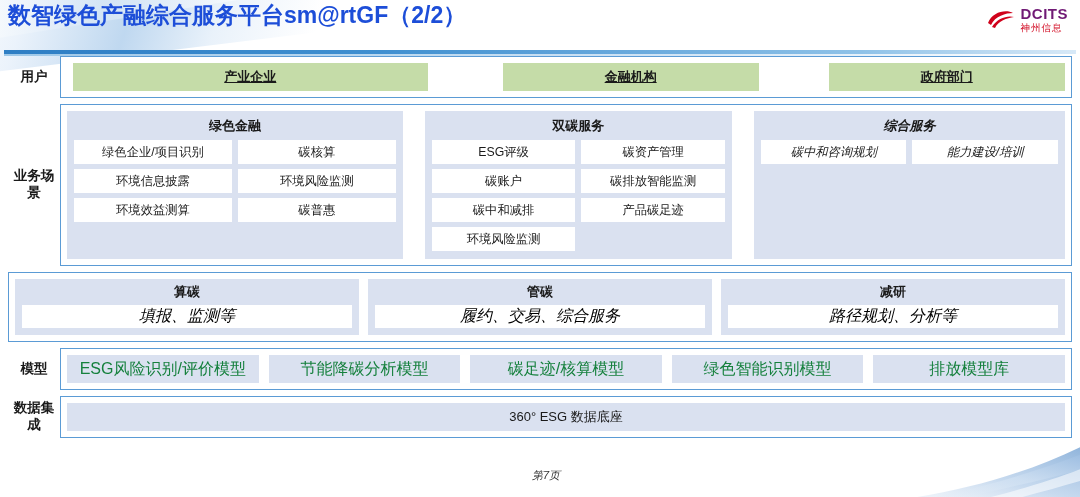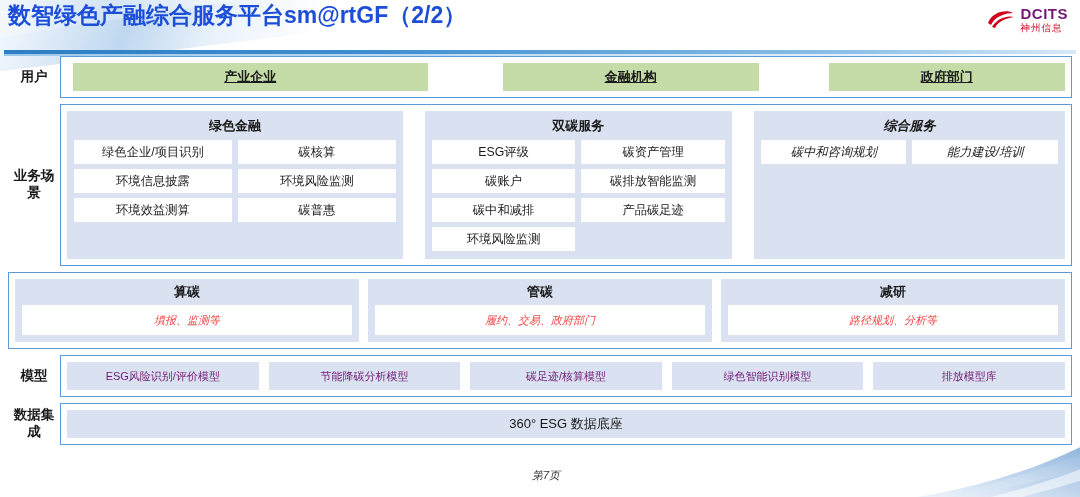--- a/index.html
+++ b/index.html
@@ -113,31 +113,31 @@
 
   
   .cap{display:flex;gap:9px;}
   .cap-group{
     background:#dae1f0;
     padding:4px 7px 7px 7px;
     box-sizing:border-box;flex:1;
   }
   .cap-title{text-align:center;font-size:13px;font-weight:bold;color:#1a1a1a;margin-bottom:4px;}
   .cap-box{
-    background:#ffffff;height:30px;
-    display:flex;align-items:center;justify-content:center;
-    font-size:11px;font-style:italic;color:#ef4444;
+    background:#ffffff;height:23px;
+    display:flex;align-items:center;justify-content:center;
+    font-size:16px;font-style:italic;color:#000000;
   }
 
   
   .models{display:flex;gap:10px;}
   .model-box{
     background:#dae1f0;height:28px;flex:1;
     display:flex;align-items:center;justify-content:center;
-    font-size:11px;color:#701a75;white-space:nowrap;
+    font-size:16px;color:#15803d;white-space:nowrap;
   }
 
   
   .data-box{
     background:#dae1f0;height:28px;
     display:flex;align-items:center;justify-content:center;
     font-size:13px;color:#1a1a1a;
   }
 
   
@@ -230,21 +230,21 @@
 
     <div class="row">
       <div class="row-body">
         <div class="cap">
           <div class="cap-group">
             <div class="cap-title">算碳</div>
             <div class="cap-box">填报、监测等</div>
           </div>
           <div class="cap-group">
             <div class="cap-title">管碳</div>
-            <div class="cap-box">履约、交易、政府部门</div>
+            <div class="cap-box">履约、交易、综合服务</div>
           </div>
           <div class="cap-group">
             <div class="cap-title">减研</div>
             <div class="cap-box">路径规划、分析等</div>
           </div>
         </div>
       </div>
     </div>
 
     <div class="row">

